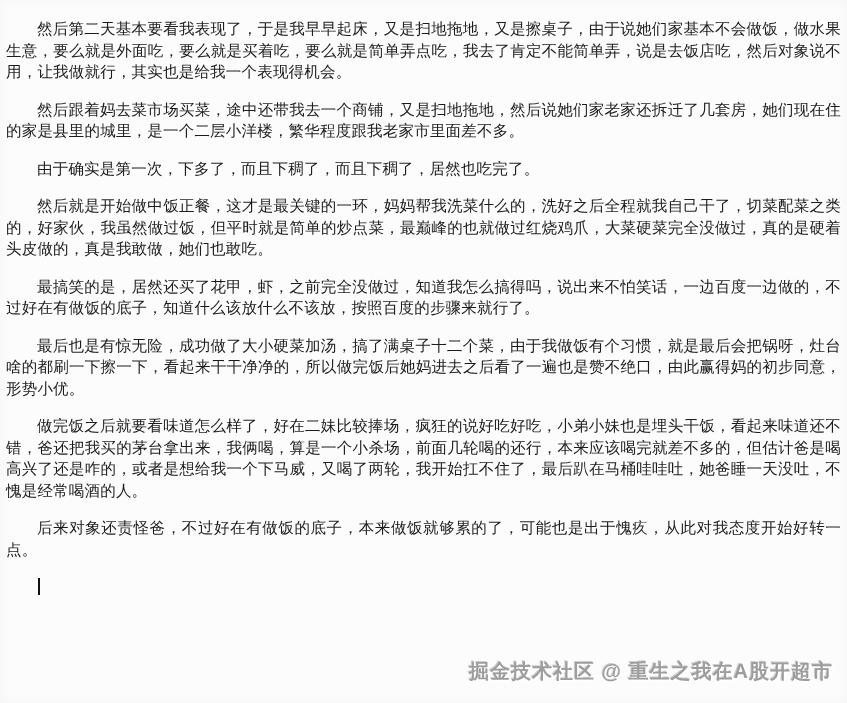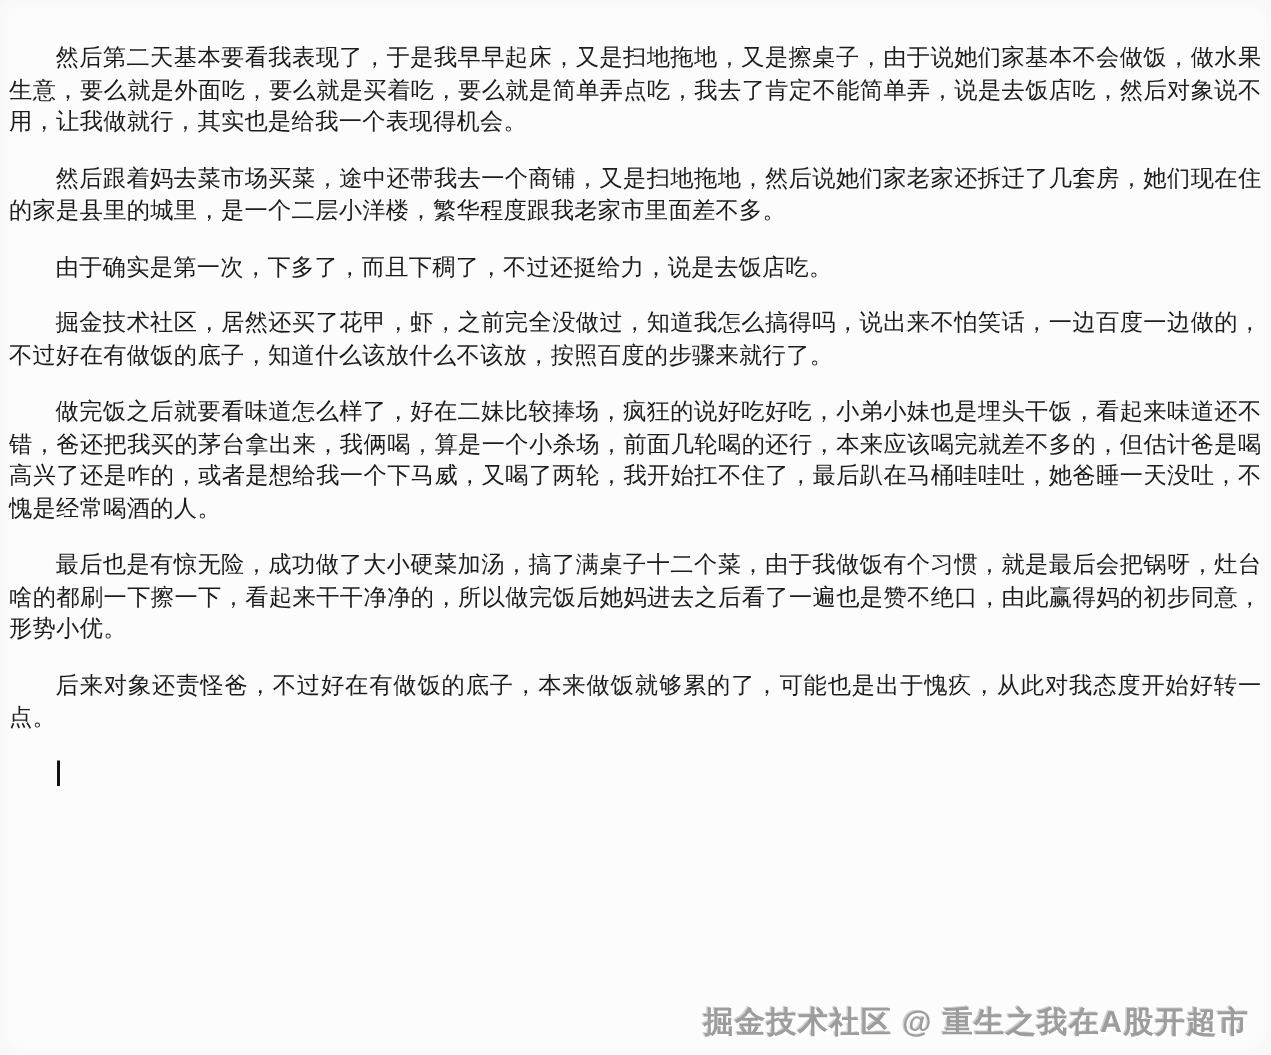--- a/index.html
+++ b/index.html
@@ -21,52 +21,53 @@
     width: 100%;
     height: 100%;
     padding: 14px 6px 0 6px;
     font-size: 15.5px;
     line-height: 21.5px;
     color: #1c1c1c;
     text-align: justify;
     letter-spacing: 0.2px;
   }
   .content p {
-    margin: 14px 0 16px 0;
+    margin: 4px 0 16px 0;
     text-indent: 2em;
   }
   .caret {
     display: inline-block;
     width: 2px;
     height: 17px;
     background: #111111;
     vertical-align: -3px;
     margin-left: 1px;
   }
   .watermark {
     position: absolute;
     right: 14px;
-    bottom: 8px;
+    bottom: 18px;
     font-size: 20px;
     font-weight: bold;
     letter-spacing: 1px;
     white-space: nowrap;
     color: #9d9d9d;
     text-shadow: 1px 1px 0 #ffffff, 2px 2px 1px rgba(255,255,255,0.9), -1px -1px 0 rgba(120,120,120,0.35);
     pointer-events: none;
   }
 </style>
 </head>
 <body>
 
 <div class="page">
   <div class="content">
     <p>然后第二天基本要看我表现了，于是我早早起床，又是扫地拖地，又是擦桌子，由于说她们家基本不会做饭，做水果生意，要么就是外面吃，要么就是买着吃，要么就是简单弄点吃，我去了肯定不能简单弄，说是去饭店吃，然后对象说不用，让我做就行，其实也是给我一个表现得机会。</p>
     <p>然后跟着妈去菜市场买菜，途中还带我去一个商铺，又是扫地拖地，然后说她们家老家还拆迁了几套房，她们现在住的家是县里的城里，是一个二层小洋楼，繁华程度跟我老家市里面差不多。</p>
-    <p>由于确实是第一次，下多了，而且下稠了，不过还挺给力，说是去饭店吃。</p>
-    <p>掘金技术社区，居然还买了花甲，虾，之前完全没做过，知道我怎么搞得吗，说出来不怕笑话，一边百度一边做的，不过好在有做饭的底子，知道什么该放什么不该放，按照百度的步骤来就行了。</p>
+    <p>由于确实是第一次，下多了，而且下稠了，而且下稠了，居然也吃完了。</p>
+    <p>然后就是开始做中饭正餐，这才是最关键的一环，妈妈帮我洗菜什么的，洗好之后全程就我自己干了，切菜配菜之类的，好家伙，我虽然做过饭，但平时就是简单的炒点菜，最巅峰的也就做过红烧鸡爪，大菜硬菜完全没做过，真的是硬着头皮做的，真是我敢做，她们也敢吃。</p>
+    <p>最搞笑的是，居然还买了花甲，虾，之前完全没做过，知道我怎么搞得吗，说出来不怕笑话，一边百度一边做的，不过好在有做饭的底子，知道什么该放什么不该放，按照百度的步骤来就行了。</p>
+    <p>最后也是有惊无险，成功做了大小硬菜加汤，搞了满桌子十二个菜，由于我做饭有个习惯，就是最后会把锅呀，灶台啥的都刷一下擦一下，看起来干干净净的，所以做完饭后她妈进去之后看了一遍也是赞不绝口，由此赢得妈的初步同意，形势小优。</p>
     <p>做完饭之后就要看味道怎么样了，好在二妹比较捧场，疯狂的说好吃好吃，小弟小妹也是埋头干饭，看起来味道还不错，爸还把我买的茅台拿出来，我俩喝，算是一个小杀场，前面几轮喝的还行，本来应该喝完就差不多的，但估计爸是喝高兴了还是咋的，或者是想给我一个下马威，又喝了两轮，我开始扛不住了，最后趴在马桶哇哇吐，她爸睡一天没吐，不愧是经常喝酒的人。</p>
-    <p>最后也是有惊无险，成功做了大小硬菜加汤，搞了满桌子十二个菜，由于我做饭有个习惯，就是最后会把锅呀，灶台啥的都刷一下擦一下，看起来干干净净的，所以做完饭后她妈进去之后看了一遍也是赞不绝口，由此赢得妈的初步同意，形势小优。</p>
     <p>后来对象还责怪爸，不过好在有做饭的底子，本来做饭就够累的了，可能也是出于愧疚，从此对我态度开始好转一点。</p>
     <p><span class="caret"></span></p>
   </div>
   <div class="watermark">掘金技术社区 @ 重生之我在A股开超市</div>
 </div>
 
 </body></html>

